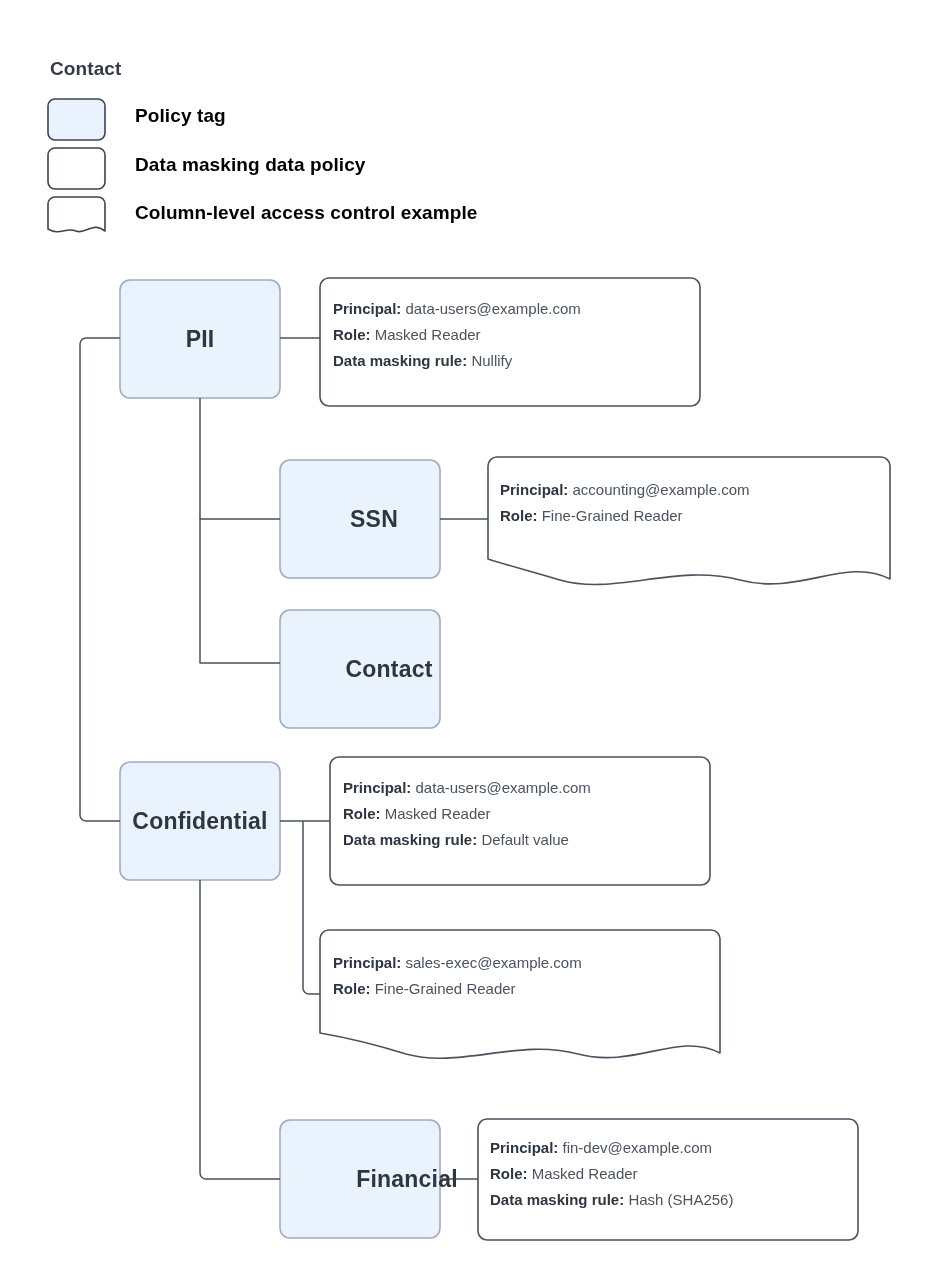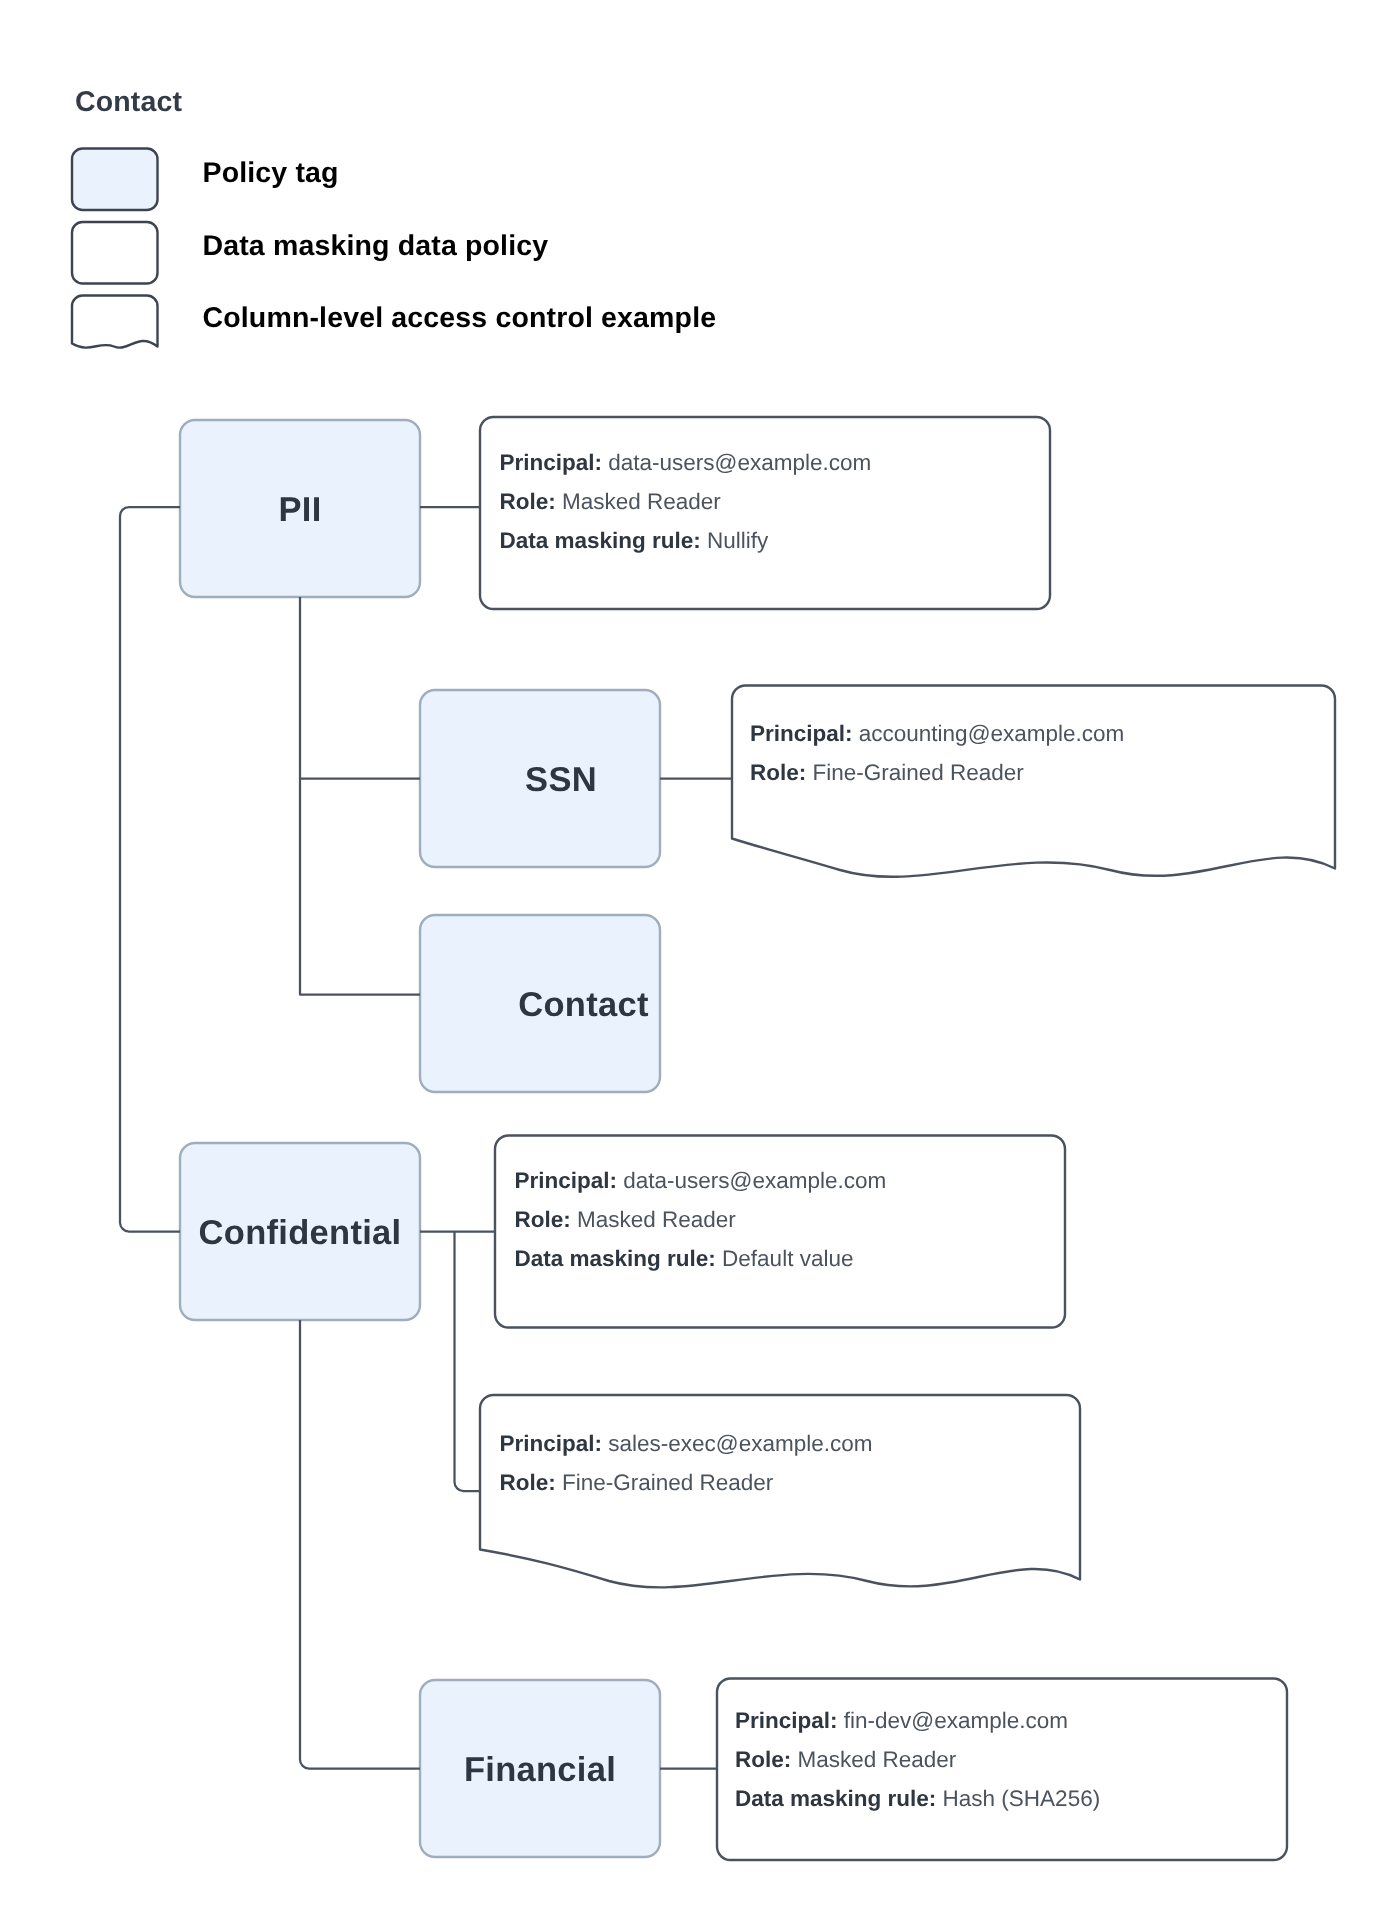--- a/index.html
+++ b/index.html
@@ -158,21 +158,21 @@
   <div class="legend-label" style="left:135px; top:202px;">Column-level access control example</div>
 
   <div class="node-label" style="left:120px; top:280px; width:160px; height:118px;">PII</div>
 
   <div class="node-label" style="left:280px; top:460px; width:188px; height:118px;">SSN</div>
 
   <div class="node-label" style="left:280px; top:610px; width:160px; height:118px;margin-left:29px;">Contact</div>
 
   <div class="node-label" style="left:120px; top:762px; width:160px; height:118px;">Confidential</div>
 
-  <div class="node-label" style="left:280px; top:1120px; width:160px; height:118px;">Financial</div>
+  <div class="node-label" style="left:280px; top:1120px; width:160px; height:118px;padding-left:47px;">Financial</div>
 
   <div class="detail-text" style="left:333px; top:296px;">
       <span class="detail-row"><span class="k">Principal: </span><span class="v">data-users@example.com</span></span>
       <span class="detail-row"><span class="k">Role: </span><span class="v">Masked Reader</span></span>
       <span class="detail-row"><span class="k">Data masking rule: </span><span class="v">Nullify</span></span>
     </div>
 
   <div class="detail-text" style="left:500px; top:477px;">
       <span class="detail-row"><span class="k">Principal: </span><span class="v">accounting@example.com</span></span>
       <span class="detail-row"><span class="k">Role: </span><span class="v">Fine-Grained Reader</span></span>

